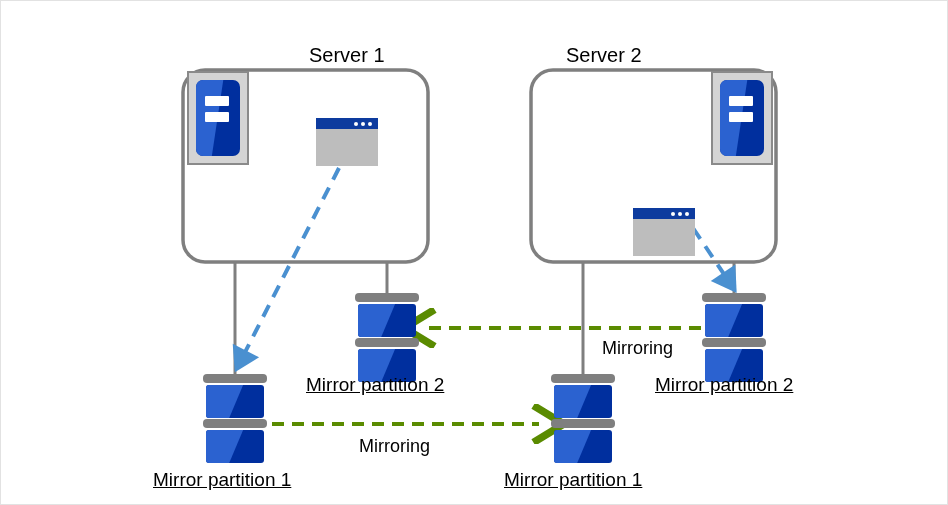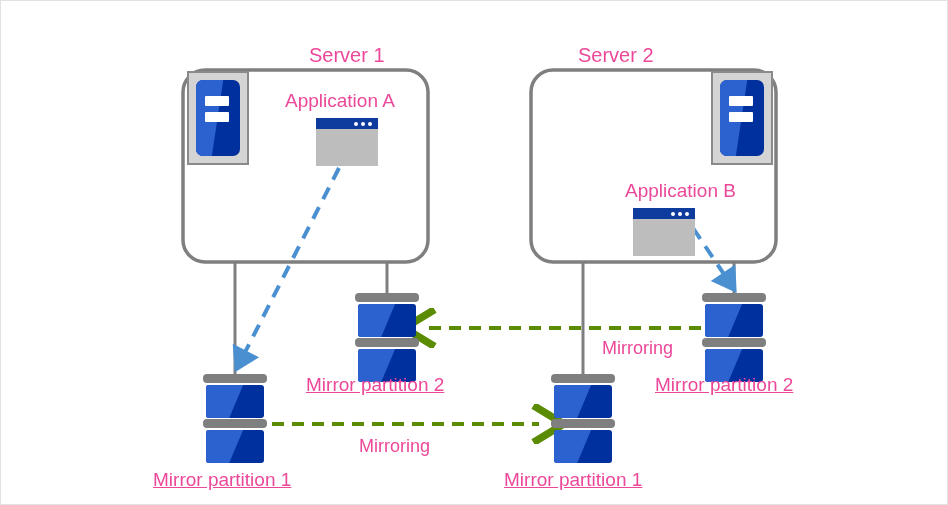--- a/index.html
+++ b/index.html
@@ -21,21 +21,21 @@
   }
   svg#diagram {
     position: absolute;
     left: 0;
     top: 0;
     width: 948px;
     height: 505px;
   }
   .label {
     position: absolute;
-    color: #ec4899;
+    color: #000000;
     font-family: "Liberation Sans", sans-serif;
     white-space: nowrap;
     line-height: 1;
   }
   .srv-title {
     font-size: 20px;
   }
   .app-title {
     font-size: 19px;
   }
@@ -186,40 +186,38 @@
 
   <div class="label srv-title" style="left:308px; top:44px;">Server 1</div>
 
   <div class="server-icon" style="left:186px; top:70px;">
     <div class="tower">
       <div class="bar b1"></div>
       <div class="bar b2"></div>
     </div>
   </div>
 
-  <div class="label app-title" style="left:284px; top:90px;">Application  A</div>
 
   <div class="app-icon" style="left:315px; top:117px;">
     <div class="titlebar">
       <span class="dot d1"></span>
       <span class="dot d2"></span>
       <span class="dot d3"></span>
     </div>
   </div>
 
-  <div class="label srv-title" style="left:577px; top:44px;">Server 2</div>
+  <div class="label srv-title" style="left:565px; top:44px;">Server 2</div>
 
   <div class="server-icon" style="left:710px; top:70px;">
     <div class="tower">
       <div class="bar b1"></div>
       <div class="bar b2"></div>
     </div>
   </div>
 
-  <div class="label app-title" style="left:624px; top:180px;">Application  B</div>
 
   <div class="app-icon" style="left:632px; top:207px;">
     <div class="titlebar">
       <span class="dot d1"></span>
       <span class="dot d2"></span>
       <span class="dot d3"></span>
     </div>
   </div>
 
   <div class="disk-icon" style="left:354px; top:292px;">

